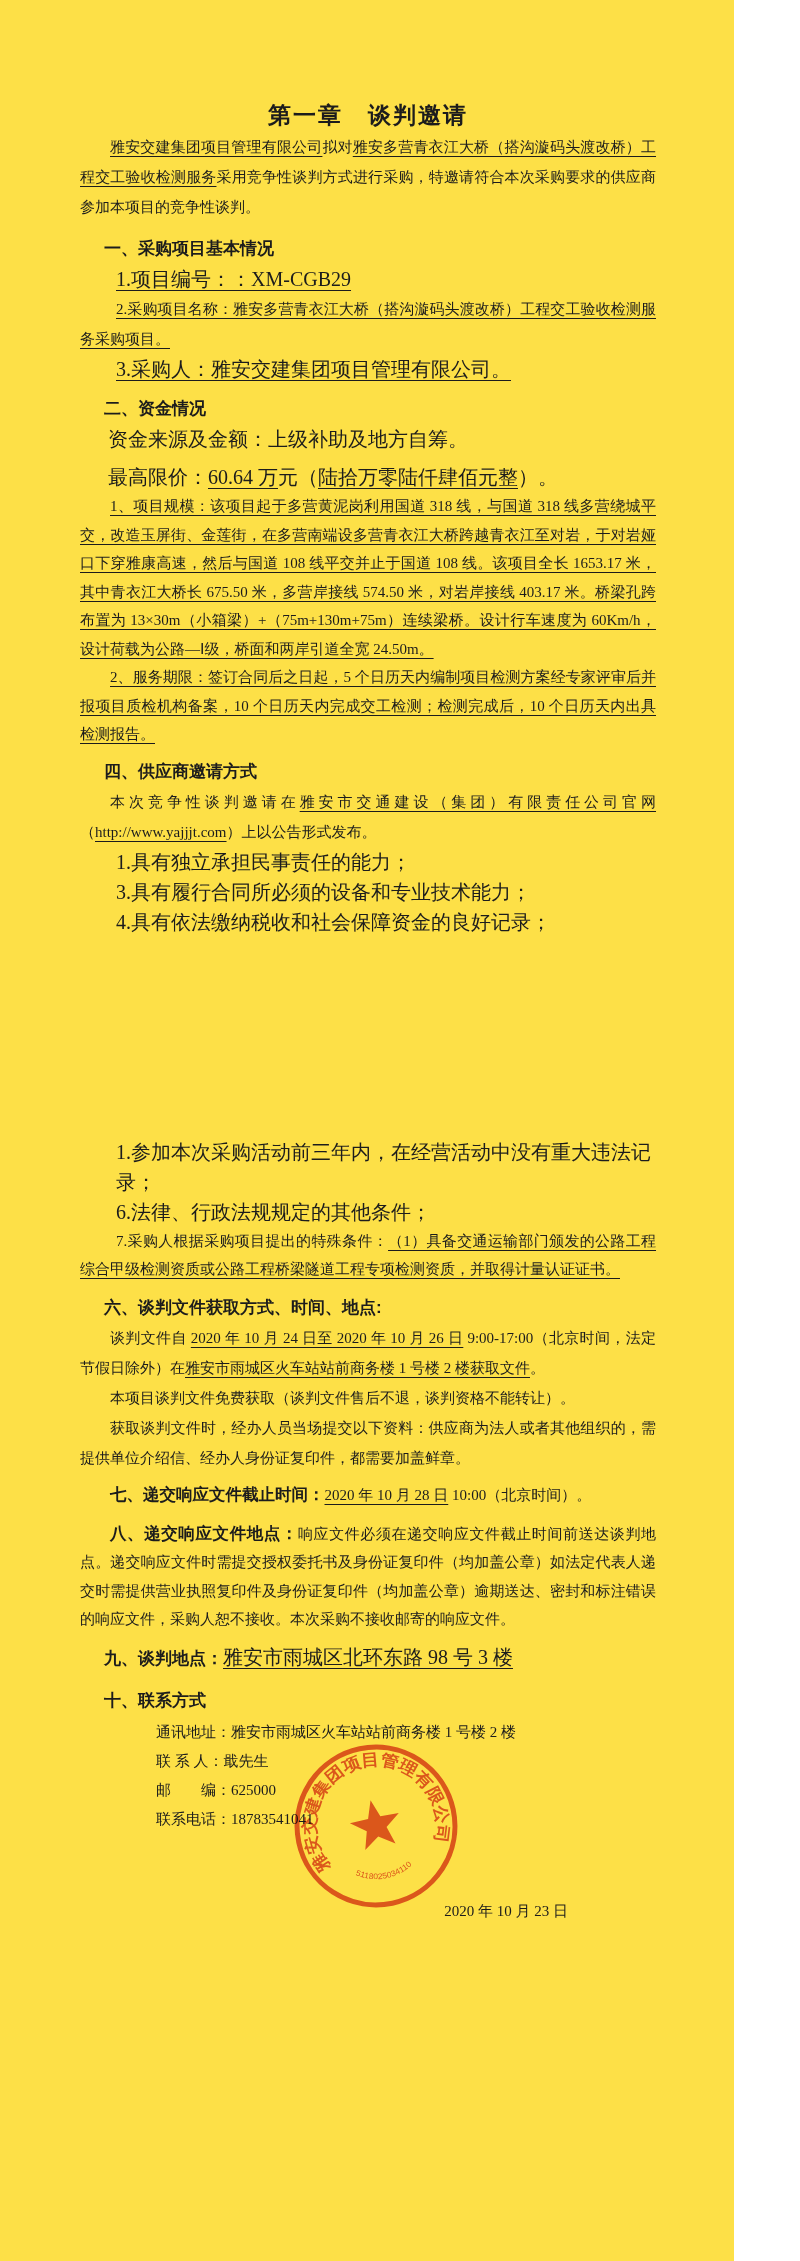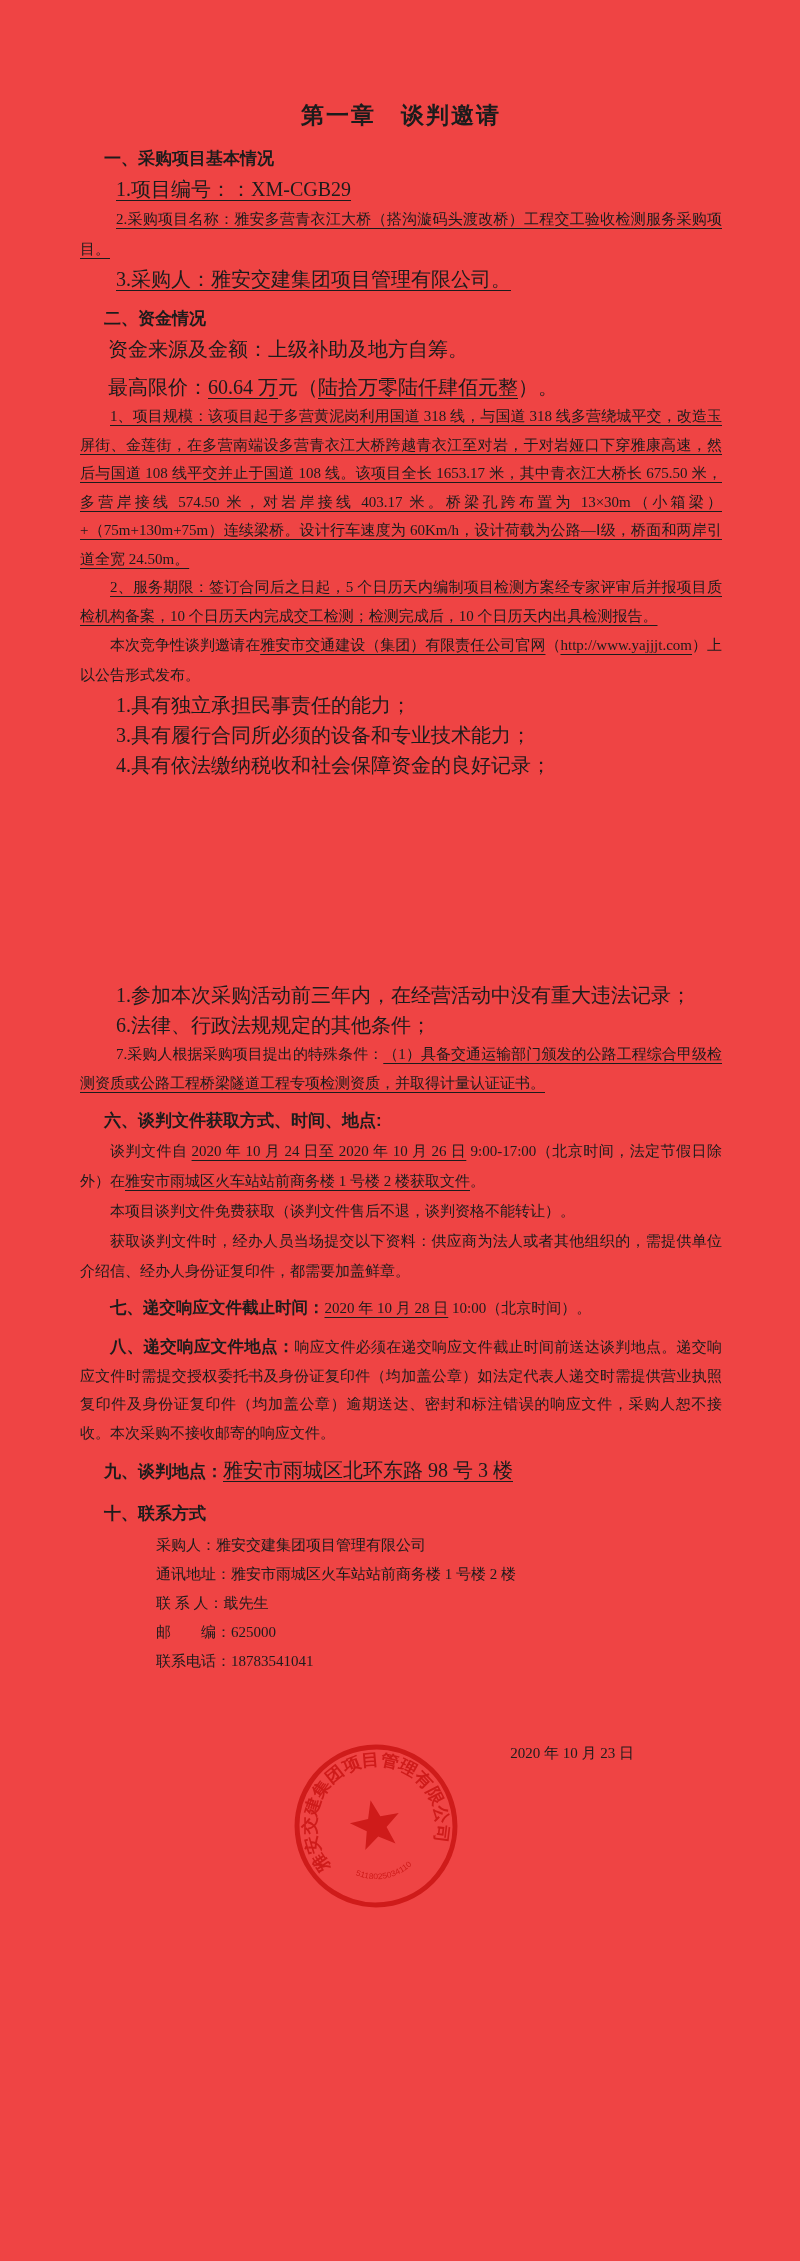--- a/index.html
+++ b/index.html
@@ -1,19 +1,19 @@
 <!DOCTYPE html>
 <html><head>
 <meta charset="utf-8">
 <style>
   html,body { margin:0; padding:0; background:#ffffff; }
   .page {
     position:relative;
-    width:800px; height:2261px;
-    background:#ef4444;
+    width:734px; height:2261px;
+    background:#fde047;
     overflow:hidden;
     font-family:"Liberation Serif", serif;
     color:#1c1c1c;
   }
   .content { padding:98px 78px 0 80px; }
   p { margin:0; }
   .doc-title {
     text-align:center;
     font-family:"Liberation Sans", sans-serif;
     font-weight:bold;
@@ -60,33 +60,35 @@
   .stamp-wrap svg text { font-family:"Liberation Sans", sans-serif; }
 </style>
 </head>
 <body>
 
 <div class="page">
   <div class="content">
 
     <p class="doc-title">第一章　谈判邀请</p>
 
+    <p class="body-text indent"><span class="u">雅安交建集团项目管理有限公司</span><span>拟对</span><span class="u">雅安多营青衣江大桥（搭沟漩码头渡改桥）工程交工验收检测服务</span><span>采用竞争性谈判方式进行采购，特邀请符合本次采购要求的供应商参加本项目的竞争性谈判。</span></p>
 
     <p class="sec-h" style="margin-top:12px">一、采购项目基本情况</p>
     <p class="item u">1.项目编号：：XM-CGB29</p>
     <p class="body-text u" style="text-indent:36px">2.采购项目名称：雅安多营青衣江大桥（搭沟漩码头渡改桥）工程交工验收检测服务采购项目。</p>
     <p class="item u">3.采购人：雅安交建集团项目管理有限公司。</p>
 
     <p class="sec-h" style="margin-top:10px">二、资金情况</p>
     <p class="item" style="margin-left:28px">资金来源及金额：上级补助及地方自筹。</p>
     <p class="item" style="margin-left:28px; margin-top:8px"><span>最高限价：</span><span class="u">60.64 万</span><span>元（</span><span class="u">陆拾万零陆仟肆佰元整</span><span>）。</span></p>
 
     <p class="body-text dense indent u">1、项目规模：该项目起于多营黄泥岗利用国道 318 线，与国道 318 线多营绕城平交，改造玉屏街、金莲街，在多营南端设多营青衣江大桥跨越青衣江至对岩，于对岩娅口下穿雅康高速，然后与国道 108 线平交并止于国道 108 线。该项目全长 1653.17 米，其中青衣江大桥长 675.50 米，多营岸接线 574.50 米，对岩岸接线 403.17 米。桥梁孔跨布置为 13×30m（小箱梁）+（75m+130m+75m）连续梁桥。设计行车速度为 60Km/h，设计荷载为公路—Ⅰ级，桥面和两岸引道全宽 24.50m。</p>
     <p class="body-text dense indent u">2、服务期限：签订合同后之日起，5 个日历天内编制项目检测方案经专家评审后并报项目质检机构备案，10 个日历天内完成交工检测；检测完成后，10 个日历天内出具检测报告。</p>
 
+    <p class="sec-h">四、供应商邀请方式</p>
     <p class="body-text indent"><span>本次竞争性谈判邀请在</span><span class="u">雅安市交通建设（集团）有限责任公司官网</span><span>（</span><span class="u">http://www.yajjjt.com</span><span>）上以公告形式发布。</span></p>
 
     <p class="item">1.具有独立承担民事责任的能力；</p>
     <p class="item">3.具有履行合同所必须的设备和专业技术能力；</p>
     <p class="item">4.具有依法缴纳税收和社会保障资金的良好记录；</p>
 
     <div class="pagebreak-gap"></div>
 
     <p class="item">1.参加本次采购活动前三年内，在经营活动中没有重大违法记录；</p>
     <p class="item">6.法律、行政法规规定的其他条件；</p>
@@ -98,21 +100,20 @@
     <p class="body-text indent">获取谈判文件时，经办人员当场提交以下资料：供应商为法人或者其他组织的，需提供单位介绍信、经办人身份证复印件，都需要加盖鲜章。</p>
 
     <p class="body-text indent" style="margin-top:6px"><span class="sec-h-inline">七、递交响应文件截止时间：</span><span class="u">2020 年 10 月 28 日</span><span> 10:00（北京时间）。</span></p>
 
     <p class="body-text dense indent" style="margin-top:9px"><span class="sec-h-inline">八、递交响应文件地点：</span><span>响应文件必须在递交响应文件截止时间前送达谈判地点。递交响应文件时需提交授权委托书及身份证复印件（均加盖公章）如法定代表人递交时需提供营业执照复印件及身份证复印件（均加盖公章）逾期送达、密封和标注错误的响应文件，采购人恕不接收。本次采购不接收邮寄的响应文件。</span></p>
 
     <p class="sec-h tight" style="margin-top:10px"><span>九、谈判地点：</span><span class="u" style="font-family:'Liberation Serif',serif; font-weight:normal; font-size:20px">雅安市雨城区北环东路 98 号 3 楼</span></p>
     <p class="sec-h tight">十、联系方式</p>
 
     <div class="contact-block">
-      <p>采购人：雅安交建集团项目管理有限公司</p>
       <p>通讯地址：雅安市雨城区火车站站前商务楼 1 号楼 2 楼</p>
       <p>联 系 人：戢先生</p>
       <p>邮　　编：625000</p>
       <p>联系电话：18783541041</p>
     </div>
 
     <p class="doc-date">2020 年 10 月 23 日</p>
   </div>
 
   <div class="stamp-wrap">

